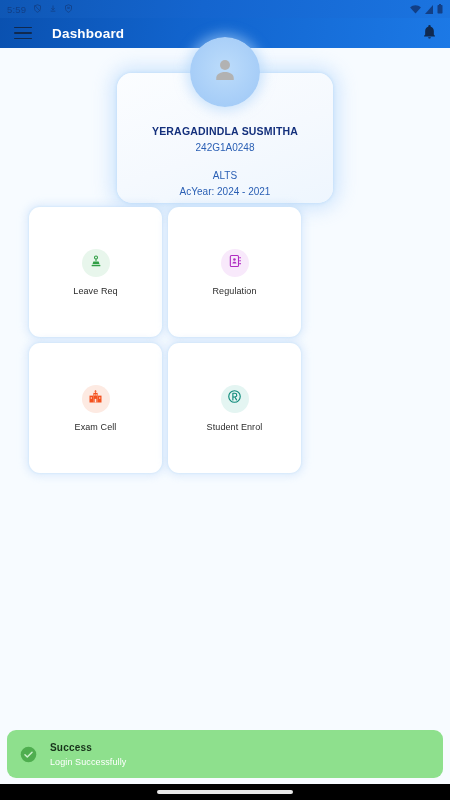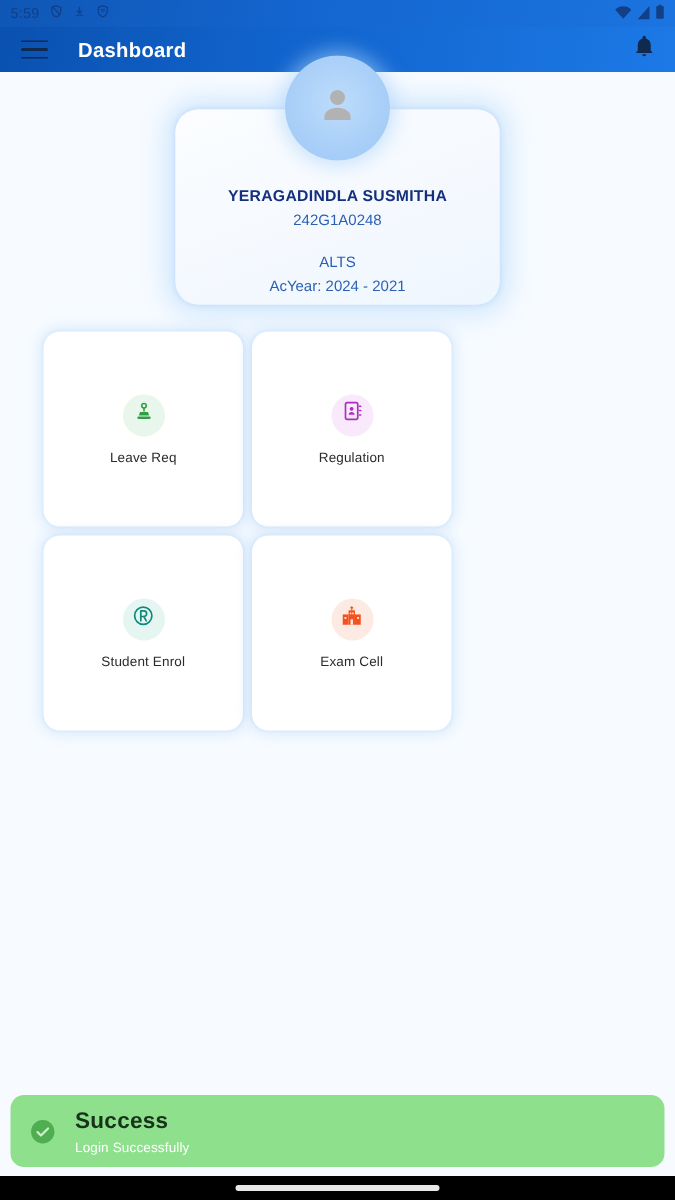--- a/index.html
+++ b/index.html
@@ -52,21 +52,21 @@
     background:radial-gradient(circle at 50% 45%, #bcdcfb 0%, #a9cff8 60%, #9cc7f6 100%);
     box-shadow:0 0 12px 4px rgba(170,210,250,.55);
     display:flex; align-items:center; justify-content:center;
   }
   .pf-name { font-size:10.5px; font-weight:bold; color:#14307c; letter-spacing:.2px; }
   .pf-roll { font-size:10px; color:#2a5fb4; margin-top:5px; }
   .pf-branch { font-size:10px; color:#2a5fb4; margin-top:17px; }
   .pf-year { font-size:10px; color:#2a5fb4; margin-top:5px; }
 
   
-  .grid { position:absolute; top:221px; left:19px; width:412px; display:flex; flex-wrap:wrap; gap:6px;padding-left:10px; }
+  .grid { position:absolute; top:207px; left:19px; width:412px; display:flex; flex-wrap:wrap; gap:6px;padding-left:10px; }
   .tile {
     width:133px; height:130px;
     background:#ffffff; border-radius:11px;
     box-shadow:0 0 9px 3px rgba(186,216,248,.40), 0 0 2px 1px rgba(205,228,250,.45);
     display:flex; flex-direction:column; align-items:center; justify-content:center;
     cursor:pointer;
   }
   .tile-icon {
     width:28px; height:28px; border-radius:50%;
     display:flex; align-items:center; justify-content:center;
@@ -75,21 +75,21 @@
   .tile-label { font-size:9px; color:#2b2b2b; letter-spacing:.1px; }
 
   
   .toast {
     position:absolute; left:7px; top:730px; width:436px; height:48px;
     background:#8ee08d; border-radius:9px;
     display:flex; align-items:center; padding:0 13px;
   }
   .toast-icon { width:17px; height:17px; flex:0 0 17px; }
   .toast-text { margin-left:13px; }
-  .toast-title { font-size:15px; font-weight:bold; color:#17331a; letter-spacing:.2px; }
+  .toast-title { font-size:10px; font-weight:bold; color:#17331a; letter-spacing:.2px; }
   .toast-msg { font-size:9px; color:#ffffff; margin-top:4px; letter-spacing:.1px; }
 
   
   .navbar { position:absolute; left:0; bottom:0; width:450px; height:16px; background:#000000; display:flex; align-items:center; justify-content:center; }
   .nav-pill { width:136px; height:3.5px; border-radius:2px; background:#e8e8e8; }
 </style>
 </head>
 <body>
 
 <div class="phone">
@@ -190,32 +190,20 @@
         <span>
           <svg width="14" height="14" viewBox="0 0 24 24">
             <rect x="4" y="2.5" width="14" height="19" rx="2" fill="none" stroke="#b02cc2" stroke-width="1.9"></rect>
             <circle cx="11" cy="9.5" r="2.2" fill="#b02cc2"></circle>
             <path d="M7.6 16.2c0-1.9 1.6-3 3.4-3s3.4 1.1 3.4 3z" fill="#b02cc2"></path>
             <path d="M20 6.5h1.4M20 11.5h1.4M20 16.5h1.4" stroke="#b02cc2" stroke-width="1.8" stroke-linecap="round"></path>
           </svg>
         </span>
       </div>
       <div class="tile-label">Regulation</div>
-    </div>
-
-    <div class="tile">
-      <div class="tile-icon" style="background:#e4f5f2;">
-        <span>
-          <svg width="15" height="15" viewBox="0 0 24 24">
-            <circle cx="12" cy="12" r="9.2" fill="none" stroke="#0d8a7a" stroke-width="1.8"></circle>
-            <path d="M9.4 17.4V6.8h3.2a3 3 0 0 1 0 6h-3.2m3.3 0 2.5 4.6" fill="none" stroke="#0d8a7a" stroke-width="1.8" stroke-linecap="round" stroke-linejoin="round"></path>
-          </svg>
-        </span>
-      </div>
-      <div class="tile-label">Student Enrol</div>
     </div>
 
     <div class="tile">
       <div class="tile-icon" style="background:#fdeae2;">
         <span>
           <svg width="15" height="15" viewBox="0 0 24 24">
             <path d="M12 1.5 14.2 4H9.8L12 1.5z" fill="#f4511e"></path>
             <rect x="11.4" y="3.4" width="1.3" height="3" fill="#f4511e"></rect>
             <rect x="8.6" y="6.2" width="6.8" height="15.4" fill="#f4511e"></rect>
             <rect x="2.4" y="10.6" width="6.2" height="11" fill="#f4511e"></rect>
@@ -224,20 +212,32 @@
             <rect x="4.3" y="13.4" width="2" height="2" fill="#fdeae2"></rect>
             <rect x="17.7" y="13.4" width="2" height="2" fill="#fdeae2"></rect>
             <rect x="9.9" y="8.6" width="1.7" height="1.8" fill="#fdeae2"></rect>
             <rect x="12.4" y="8.6" width="1.7" height="1.8" fill="#fdeae2"></rect>
           </svg>
         </span>
       </div>
       <div class="tile-label">Exam Cell</div>
     </div>
 
+    <div class="tile">
+      <div class="tile-icon" style="background:#e4f5f2;">
+        <span>
+          <svg width="15" height="15" viewBox="0 0 24 24">
+            <circle cx="12" cy="12" r="9.2" fill="none" stroke="#0d8a7a" stroke-width="1.8"></circle>
+            <path d="M9.4 17.4V6.8h3.2a3 3 0 0 1 0 6h-3.2m3.3 0 2.5 4.6" fill="none" stroke="#0d8a7a" stroke-width="1.8" stroke-linecap="round" stroke-linejoin="round"></path>
+          </svg>
+        </span>
+      </div>
+      <div class="tile-label">Student Enrol</div>
+    </div>
+
   </div>
 
   <div class="toast">
     <span class="toast-icon">
       <svg width="17" height="17" viewBox="0 0 24 24">
           <circle cx="12" cy="12" r="11" fill="#4fae4f"></circle>
           <path d="M7 12.3l3.3 3.3L17 8.9" fill="none" stroke="#cdf0cd" stroke-width="2.1" stroke-linecap="round" stroke-linejoin="round"></path>
         </svg>
     </span>
     <div class="toast-text">

